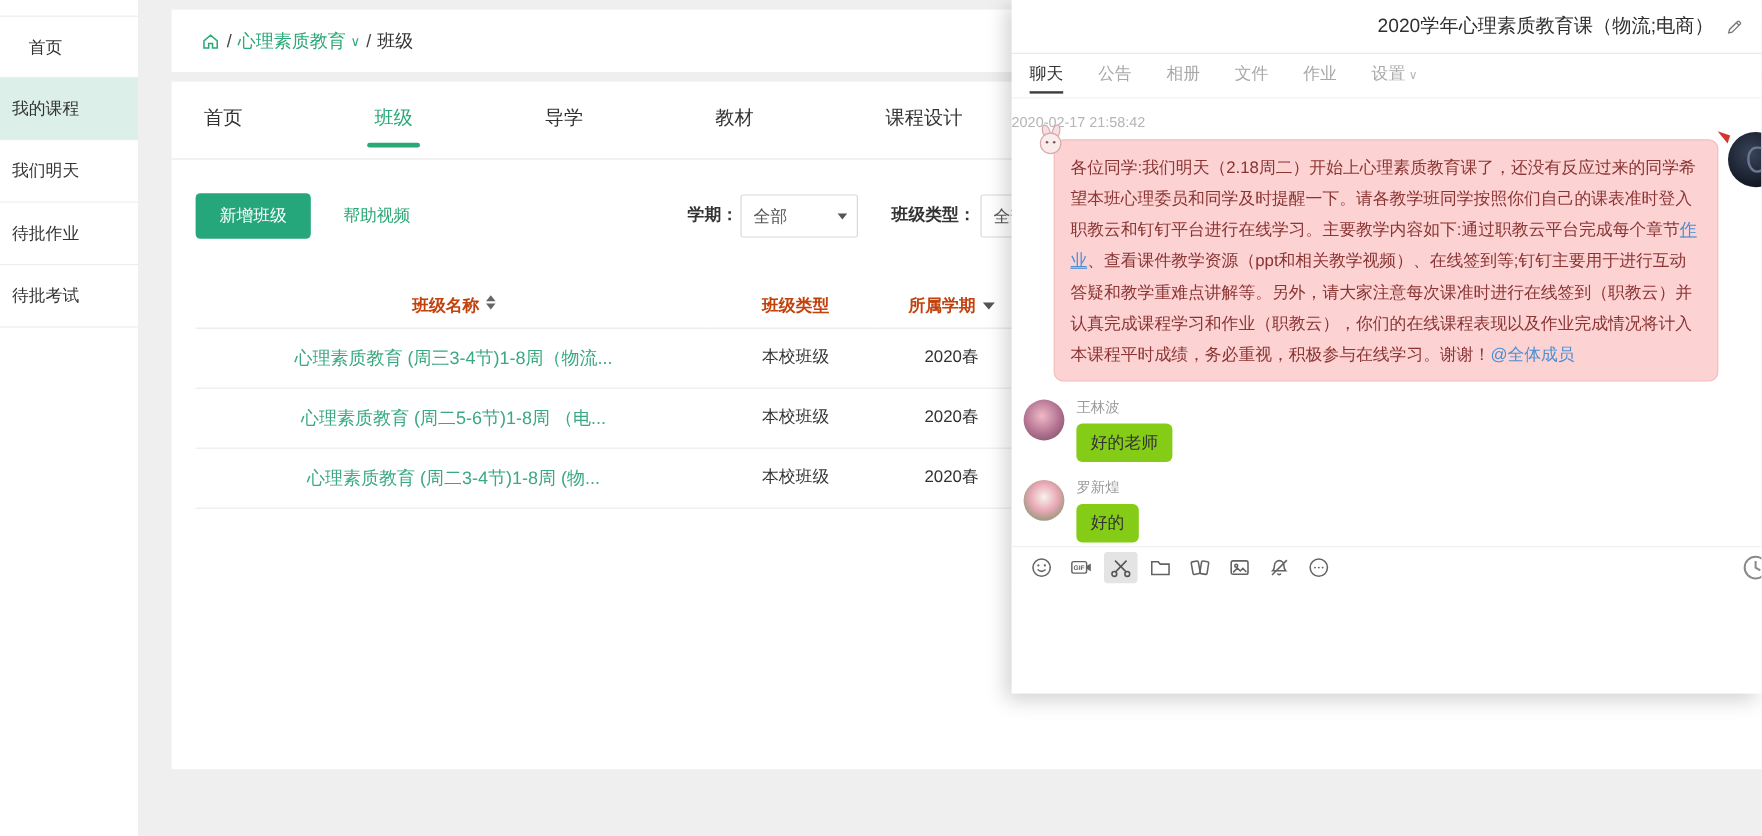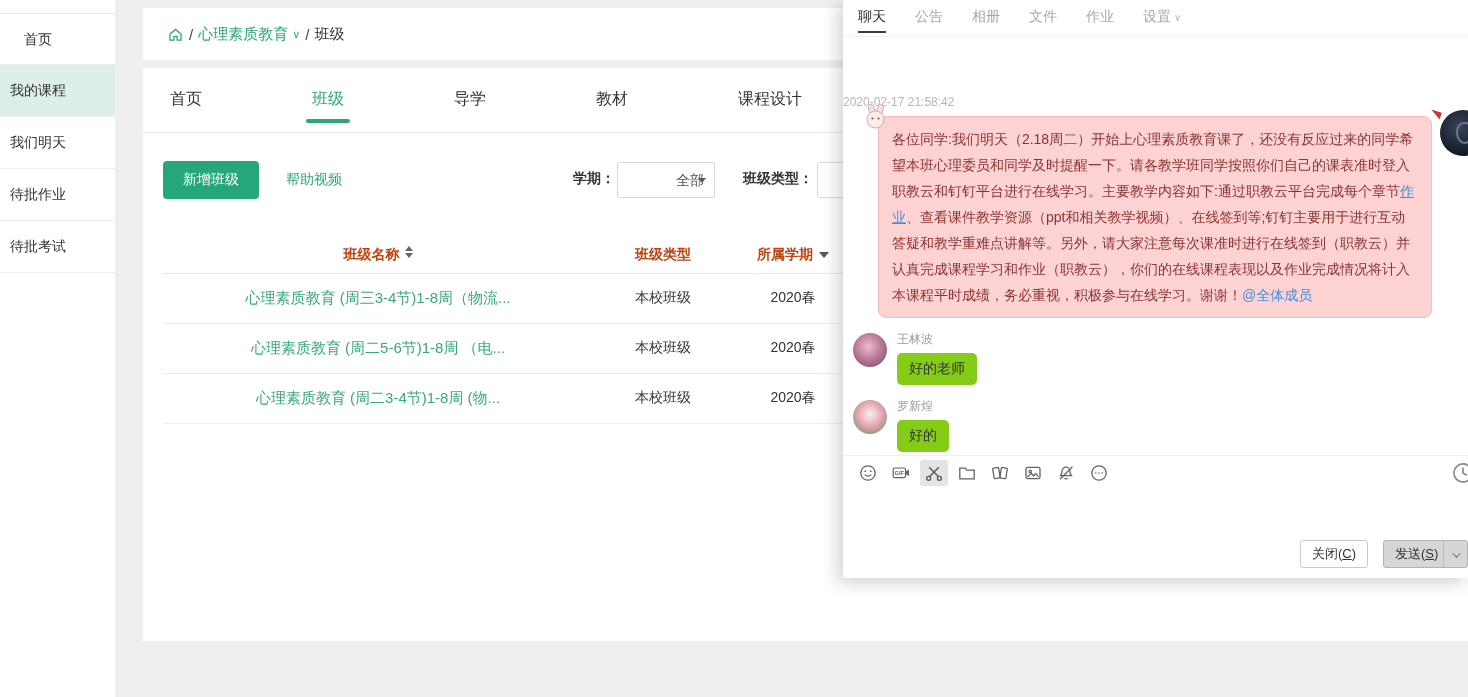--- a/index.html
+++ b/index.html
@@ -25,21 +25,21 @@
   .main-card { position:absolute; left:143px; top:68px; right:0; height:573px; background:#fff; }
   .course-tabs { height:65px; border-bottom:1px solid #e8e8e8; display:flex; align-items:center; padding-left:27px; }
   .ctab { font-size:16px; color:#333; margin-right:110px; position:relative; height:65px; line-height:62px; cursor:pointer; }
   .ctab.active { color:#2aa876; }
   .ctab.active::after { content:""; position:absolute; left:50%; transform:translateX(-50%); bottom:10px; width:44px; height:4px; border-radius:2px; background:#2aa876; }
 
   .controls-row { position:relative; height:38px; margin-top:28px; }
   .btn-add { position:absolute; left:20px; top:0; width:96px; height:38px; background:#26a77b; color:#fff; font-size:14px; border:none; border-radius:4px; cursor:pointer; }
   .link-help { position:absolute; left:143px; top:10px; color:#2aa876; font-size:14px; cursor:pointer; }
   .flt-label { position:absolute; top:9px; font-size:14px; font-weight:bold; color:#333; }
-  .sel { position:absolute; top:1px; height:36px; border:1px solid #d9d9d9; border-radius:2px; background:#fff; font-size:14px; color:#555; line-height:34px; padding:0 10px; cursor:pointer;text-align:right; }
+  .sel { position:absolute; top:1px; height:36px; border:1px solid #d9d9d9; border-radius:2px; background:#fff; font-size:14px; color:#555; line-height:34px; padding:0 10px; cursor:pointer; }
   .sel .caret { position:absolute; right:8px; top:15px; width:0; height:0; border-left:4px solid transparent; border-right:4px solid transparent; border-top:5px solid #555; }
 
   .cls-table { margin:38px 0 0 20px; border-collapse:collapse; }
   .cls-table th { font-size:14px; color:#c2410c; font-weight:bold; height:36px; text-align:center; border-bottom:1px solid #e8e8e8; }
   .cls-table td { font-size:14px; color:#333; height:50px; text-align:center; border-bottom:1px solid #ededed; }
   .col-name { width:430px; }
   .col-type { width:140px; }
   .col-term { width:120px; }
   .cls-link { color:#3aa981; font-size:15px; cursor:pointer; }
   .sort-stack { display:inline-block; vertical-align:1px; margin-left:5px; }
@@ -168,20 +168,29 @@
           <td><span class="cls-link">心理素质教育 (周二3-4节)1-8周 (物...</span></td>
           <td>本校班级</td>
           <td>2020春</td>
         </tr>
       </tbody>
     </table>
   </div>
 
   <div class="chat">
 
+    <div class="chat-titlebar">
+      <span class="chat-title">2020学年心理素质教育课（物流;电商）</span>
+      <span class="edit-ic">
+        <svg viewBox="0 0 20 20" fill="none" stroke="#777" stroke-width="1.3">
+            <path d="M4.2 15.8 l.9-3.4 L12.9 4.6 a1.1 1.1 0 0 1 1.6 0 l1 1 a1.1 1.1 0 0 1 0 1.6 L7.6 15 z"></path>
+            <path d="M11.8 5.8 l2.5 2.5"></path>
+          </svg>
+      </span>
+    </div>
 
     <div class="chat-tabs">
       <div class="chtab active"><span>聊天</span></div>
       <div class="chtab"><span>公告</span></div>
       <div class="chtab"><span>相册</span></div>
       <div class="chtab"><span>文件</span></div>
       <div class="chtab"><span>作业</span></div>
       <div class="chtab"><span>设置</span><span class="chev">∨</span></div>
     </div>
 
@@ -278,19 +287,15 @@
       <span class="clock-wrap">
         <svg viewBox="0 0 20 20" fill="none" stroke="#8a8a8a" stroke-width="1.3">
             <circle cx="10" cy="10" r="7"></circle>
             <path d="M10 5.8 V10 l3 1.8"></path>
           </svg>
       </span>
     </div>
 
     <div class="chat-inputarea"></div>
 
-    <div class="chat-footer">
-      <button class="btn-close"><span>关闭(</span><span class="ukey">C</span><span>)</span></button>
-      <button class="btn-send"><span>发送(</span><span class="ukey">S</span><span>)</span><span class="divider"></span><span class="chevd"></span></button>
-    </div>
   </div>
 
 </div>
 
 </body></html>

